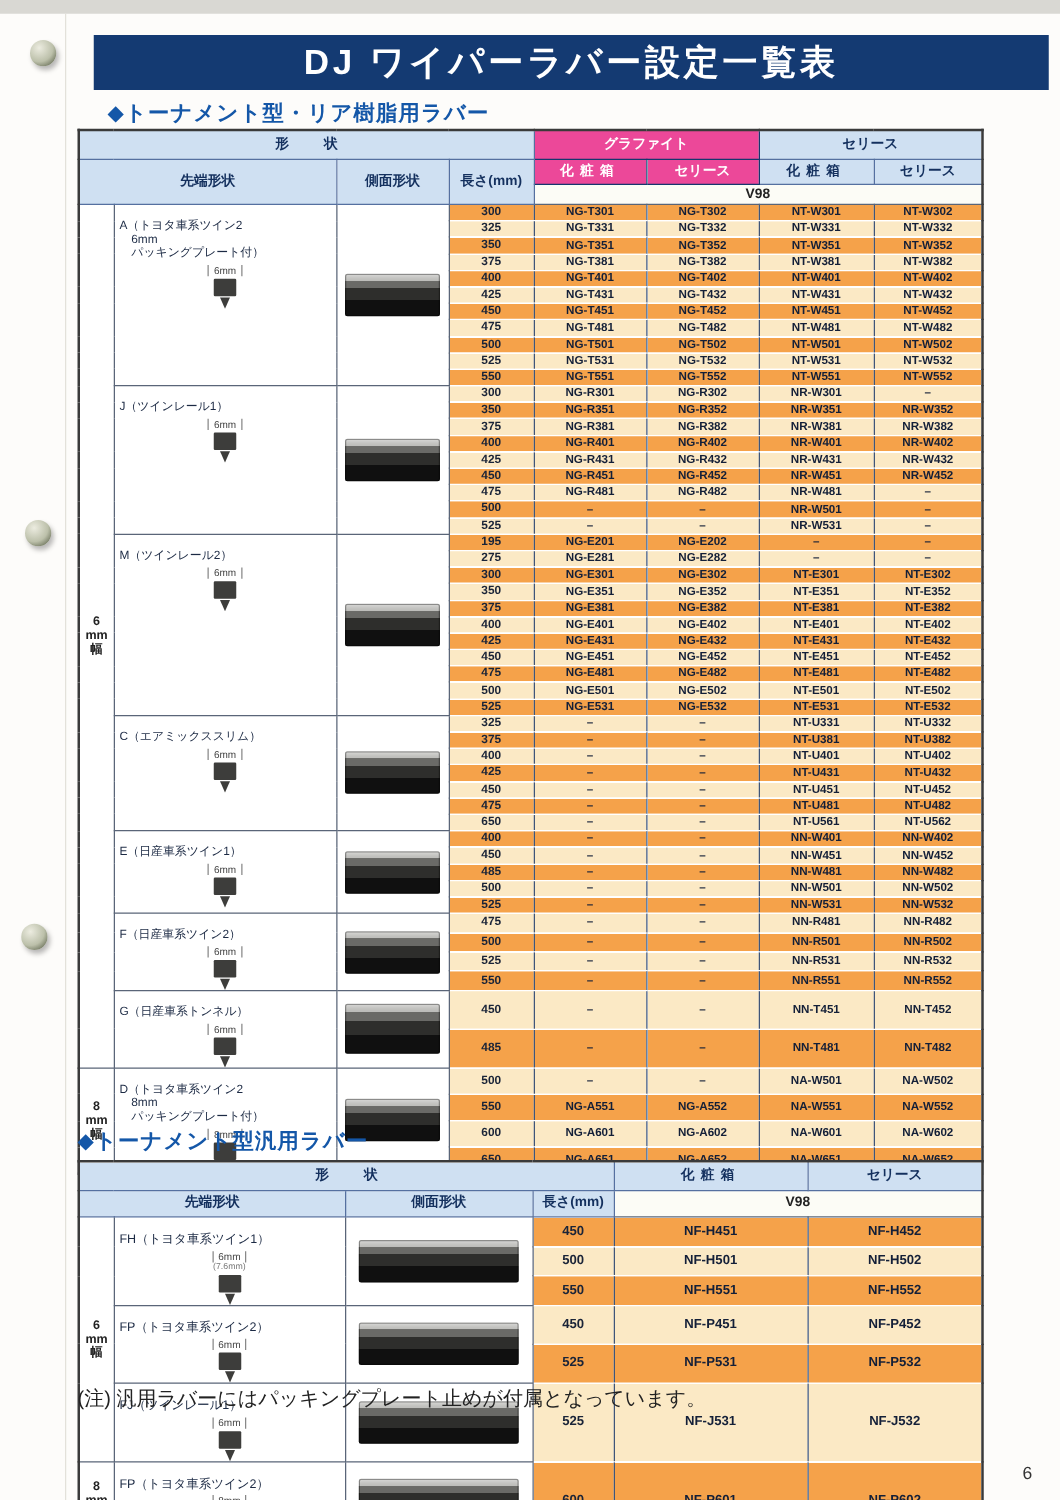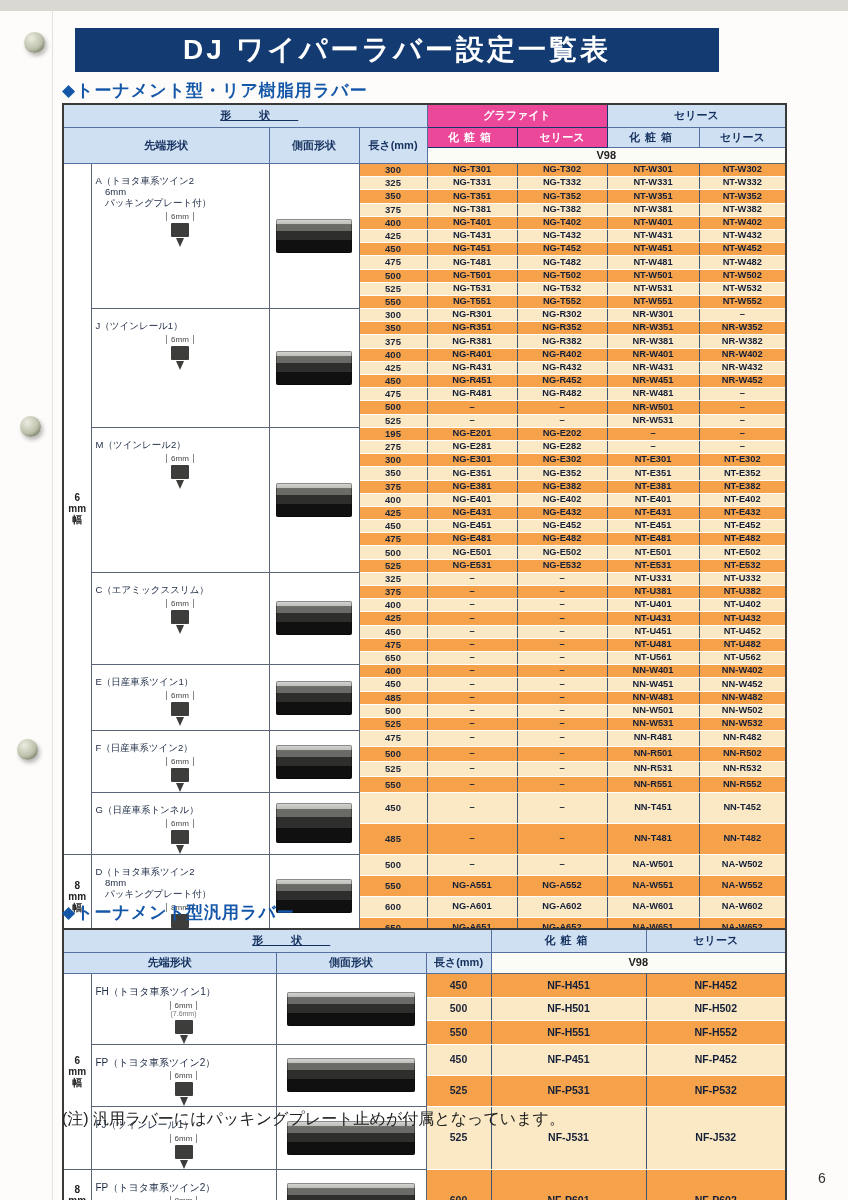--- a/index.html
+++ b/index.html
@@ -9,44 +9,44 @@
     font-family:"Liberation Sans","DejaVu Sans",sans-serif;
     color:#13203a;
   }
   .scan-top{position:absolute;left:0;top:0;width:848px;height:11px;background:#d9d8d3;}
   .page-edge{position:absolute;left:52px;top:11px;width:1px;height:1189px;background:#e3e1da;}
 
   .stud{position:absolute;width:21px;height:21px;border-radius:50%;
     background:radial-gradient(circle at 35% 30%, #ecece0, #bcc0aa 55%, #757b64 82%, #3c4033);
     box-shadow:2px 3px 4px rgba(0,0,0,.28);}
 
-  .title-bar{position:absolute;left:75px;top:28px;width:644px;height:44px;background:#143a72;
+  .title-bar{position:absolute;left:75px;top:28px;width:764px;height:44px;background:#143a72;
     display:flex;align-items:center;justify-content:center;}
   .title-bar span{color:#fff;font-weight:bold;font-size:28px;letter-spacing:3px;}
 
   .section-title{position:absolute;left:62px;font-size:17px;font-weight:bold;color:#1457a8;letter-spacing:1px;}
-  #sec1{top:79px;}
+  #sec1{top:79px;margin-left:24px;}
   #sec2{top:901px;}
 
   table.cat{border-collapse:collapse;table-layout:fixed;position:absolute;left:62px;
     border:2px solid #3a3a3a;background:#fff;}
   #t1{top:103px;width:723px;}
   #t2{top:928px;width:723px;}
   .cat th,.cat td{border:1px solid #5a6578;padding:0;line-height:1.05;vertical-align:middle;text-align:center;overflow:hidden;}
 
   
   .cat thead th{font-size:11px;font-weight:bold;}
   .lb{background:#cfe0f2;color:#14305e;border-color:#5570a0 !important;}
   .db{background:#ec4899;color:#ffffff;border-color:#16366e !important;}
   .wv{background:#fcfcf6;color:#222;font-weight:normal;font-size:10.5px;}
   tr.h1 th{height:22px;}
   tr.h2 th{height:19px;}
   tr.h3 th{height:15px;}
   #t2 tr.h2 th{height:20px;}
-  .shw{letter-spacing:28px;text-indent:28px;text-decoration:underline;}
+  .shw{letter-spacing:28px;text-indent:28px;}
   .sp{letter-spacing:5px;}
 
   
   #t1 tbody tr{height:13.2px;}
   #t1 tbody tr.tall{height:26px;}
   #t1 tbody tr.mid{height:16.6px;}
   #t2 tbody tr{height:22px;}
   #t2 tbody tr.t2tall{height:38px;}
   #t2 tbody tr.t2xtall{height:44px;}
 

